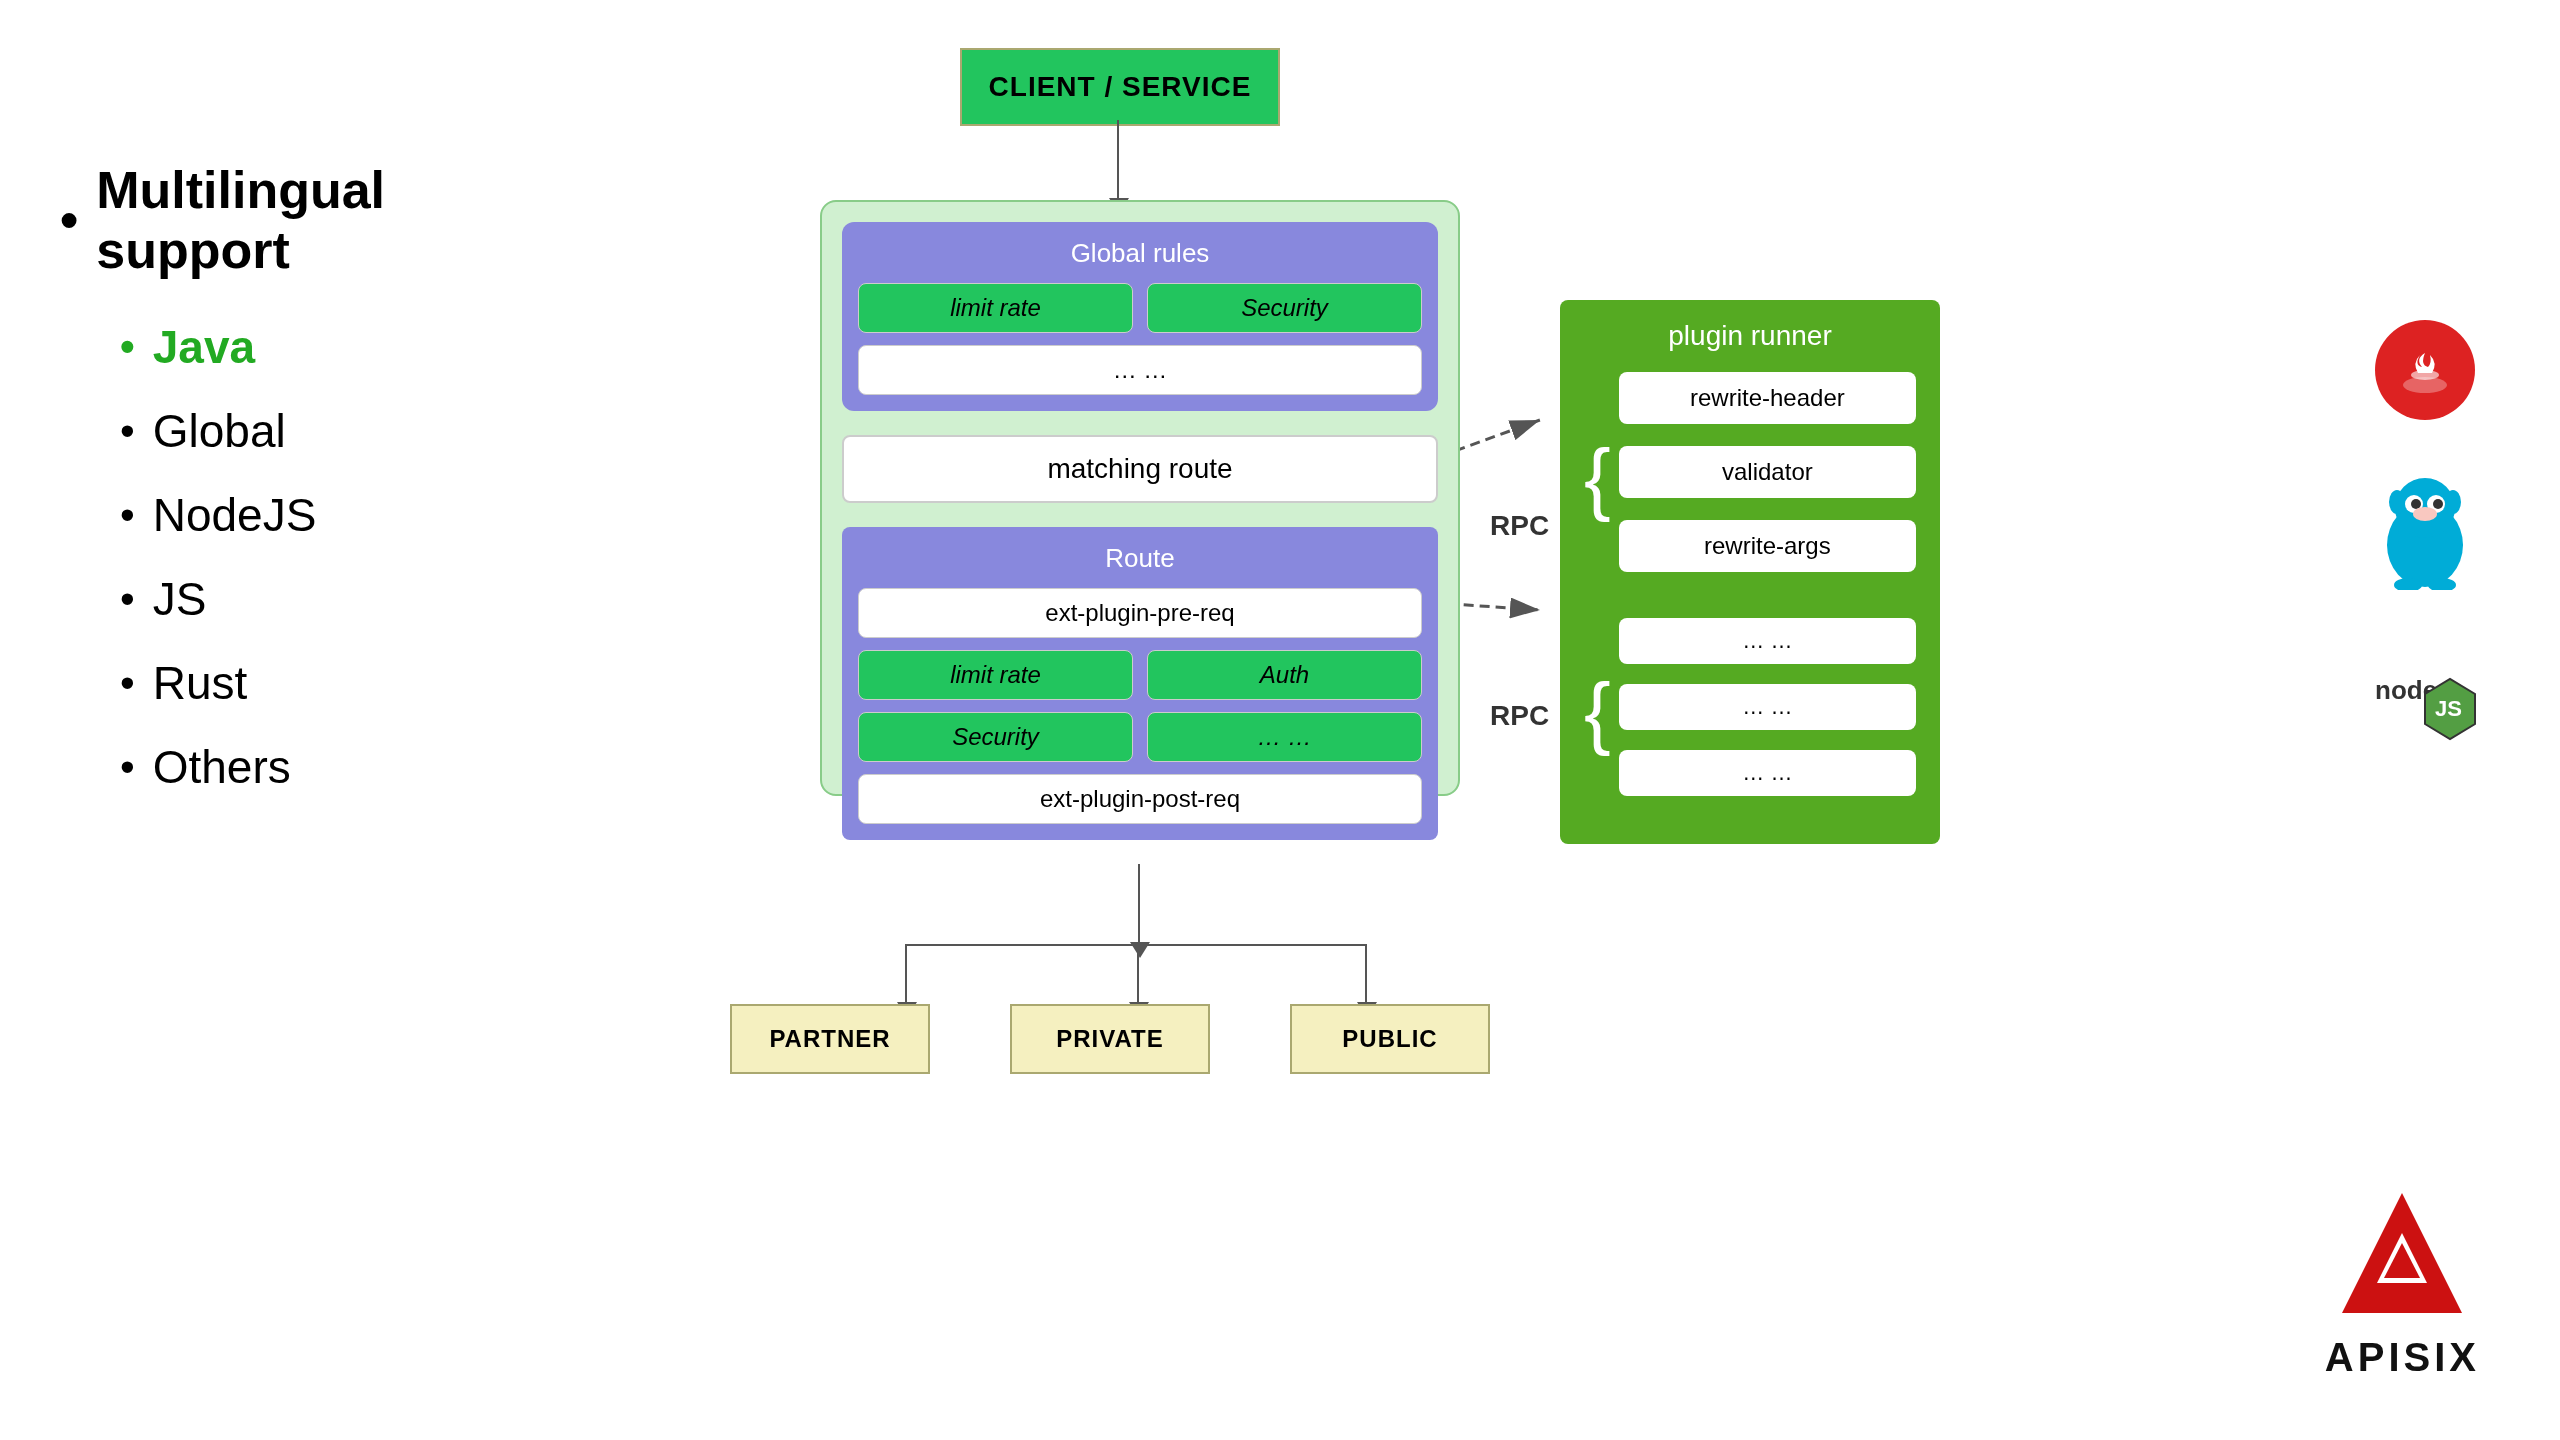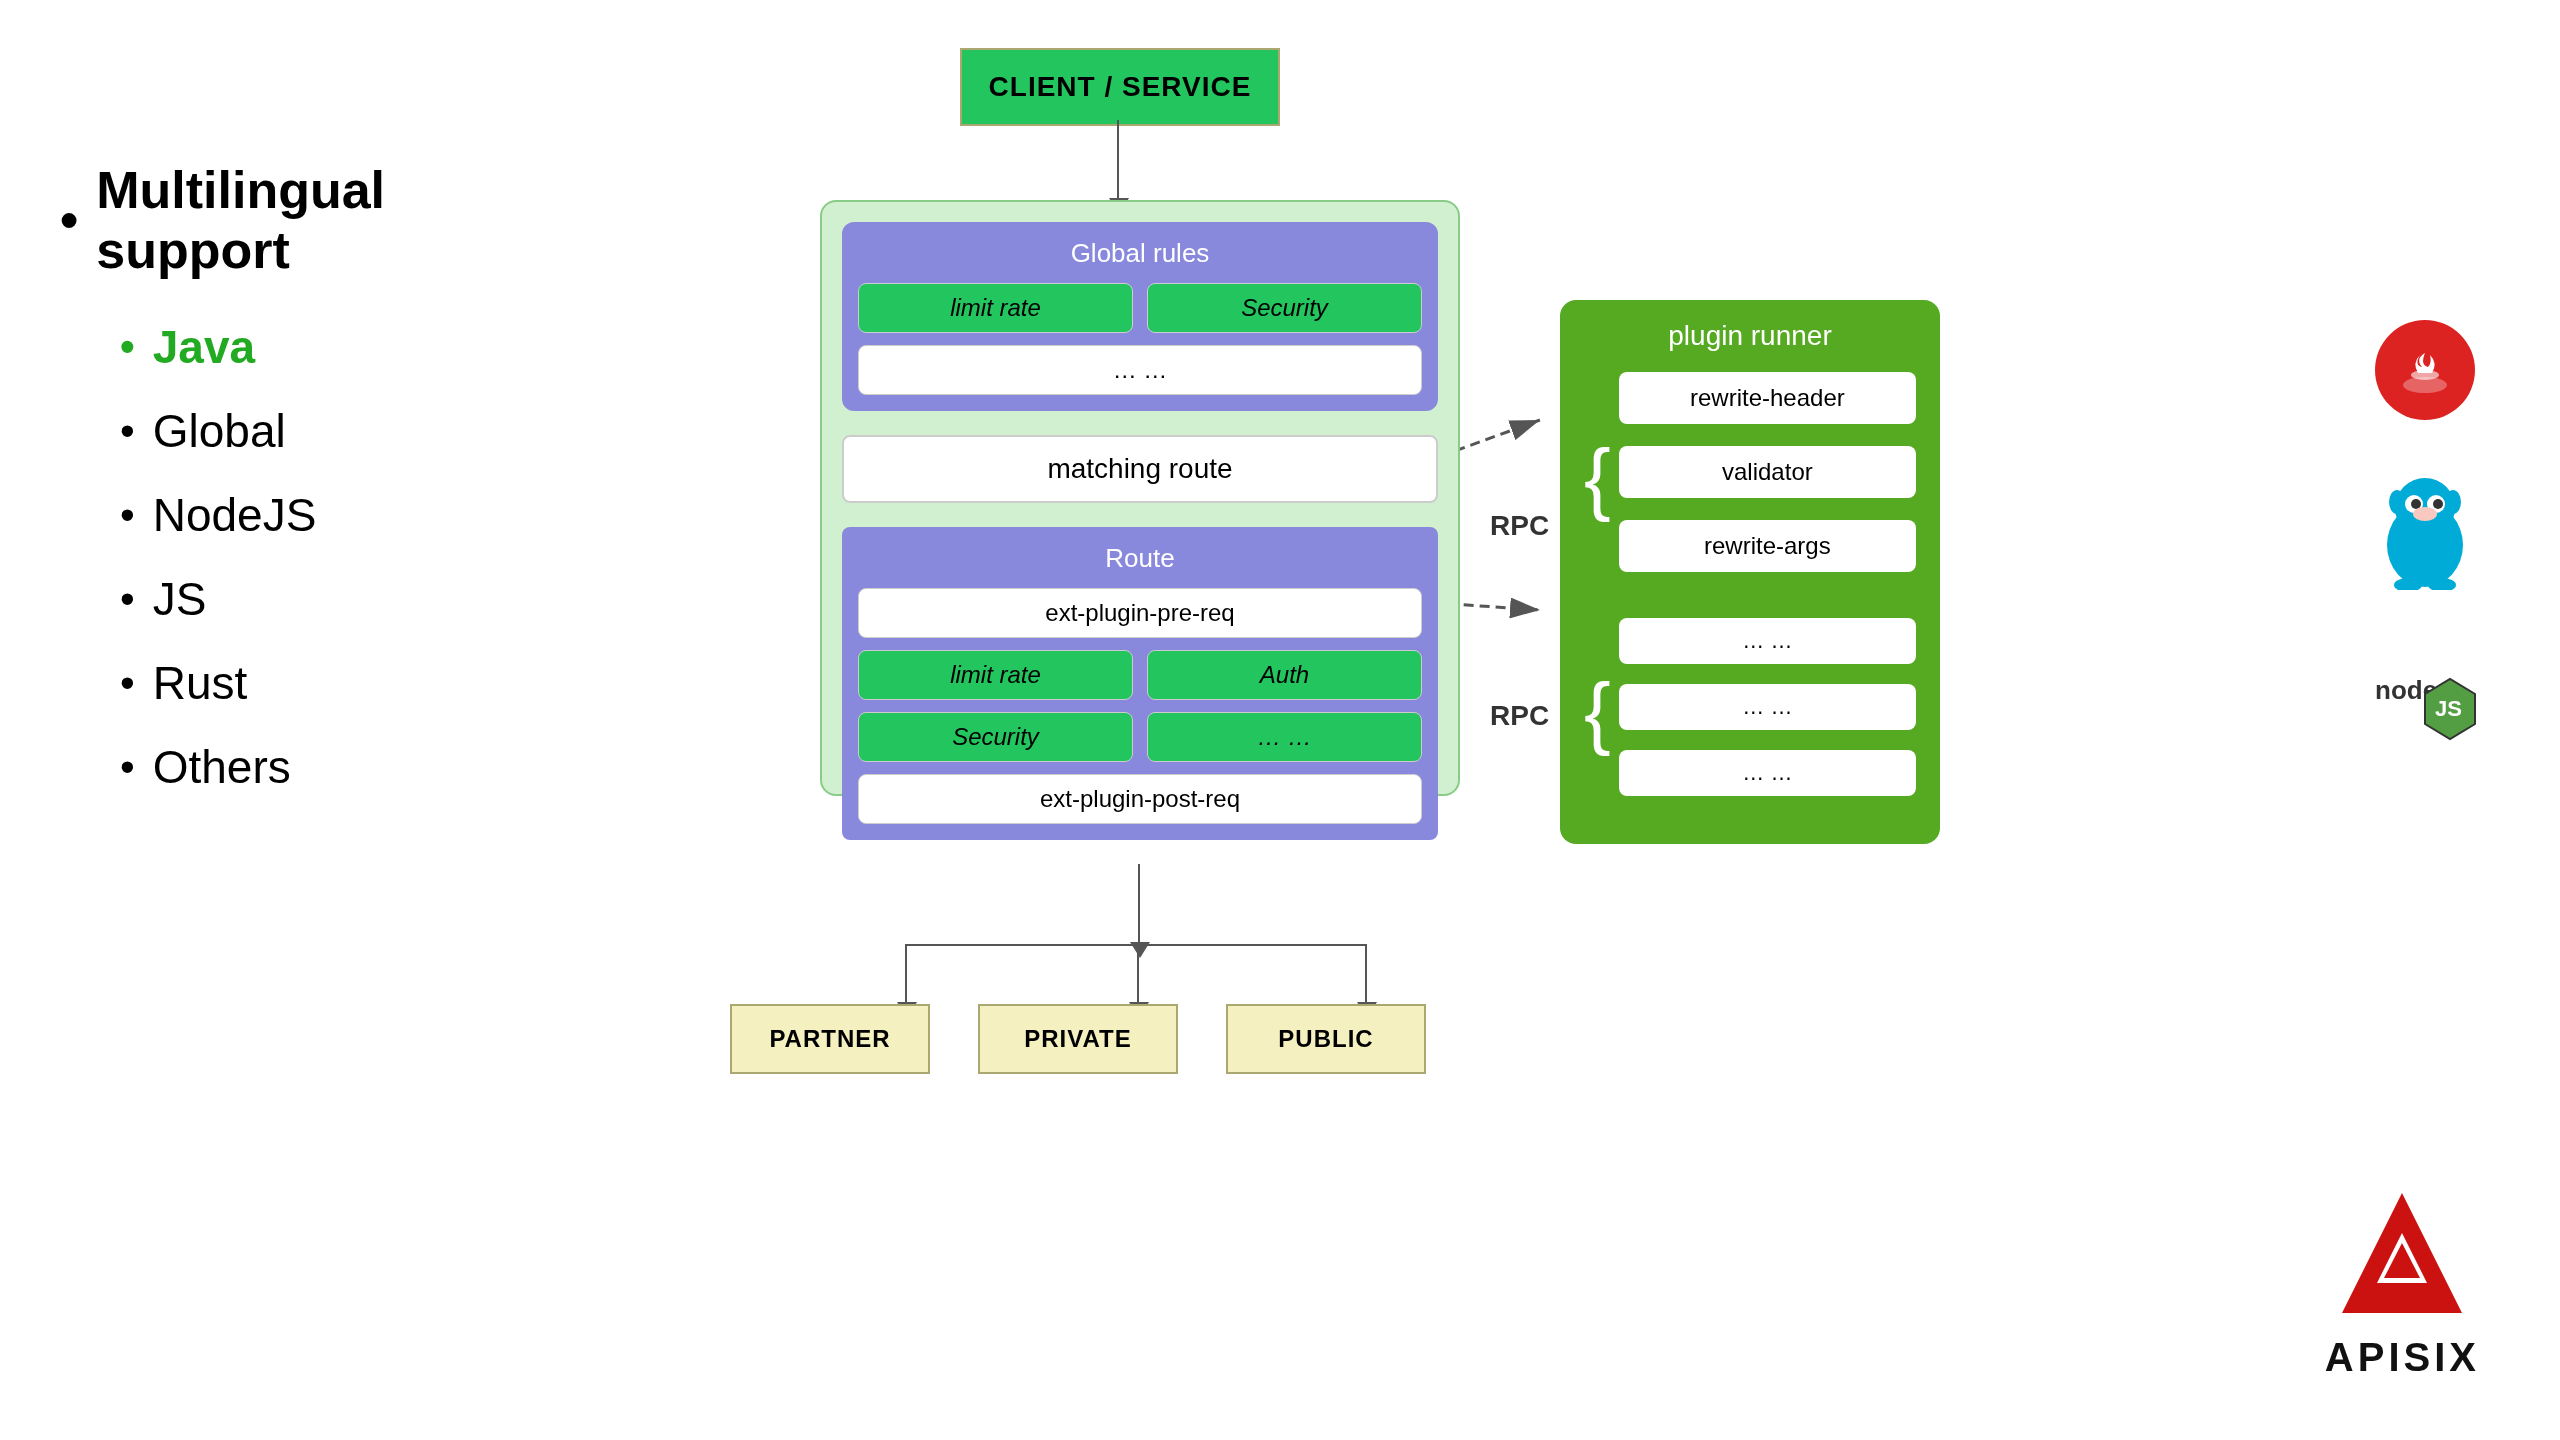--- a/index.html
+++ b/index.html
@@ -264,21 +264,21 @@
       border-right: 10px solid transparent;
       border-top: 16px solid #555;
     }
 
     
     .dest-boxes {
       position: absolute;
       top: 984px;
       left: 50px;
       display: flex;
-      gap: 48px;
+      gap: 80px;
     }
     .dest-box {
       width: 200px;
       height: 70px;
       background: #f5f0c0;
       border: 2px solid #aaa870;
       display: flex;
       align-items: center;
       justify-content: center;
       font-size: 24px;
@@ -286,21 +286,21 @@
       letter-spacing: 1px;
     }
 
     
     .plugin-runner {
       position: absolute;
       top: 280px;
       left: 880px;
       width: 380px;
       background: #55aa22;
-      border-radius: 16px;
+      border-radius: 8px;
       padding: 20px 24px 24px 24px;
     }
     .plugin-runner-label {
       color: #fff;
       font-size: 28px;
       text-align: center;
       margin-bottom: 20px;
     }
     .pr-white-box {
       background: #fff;

